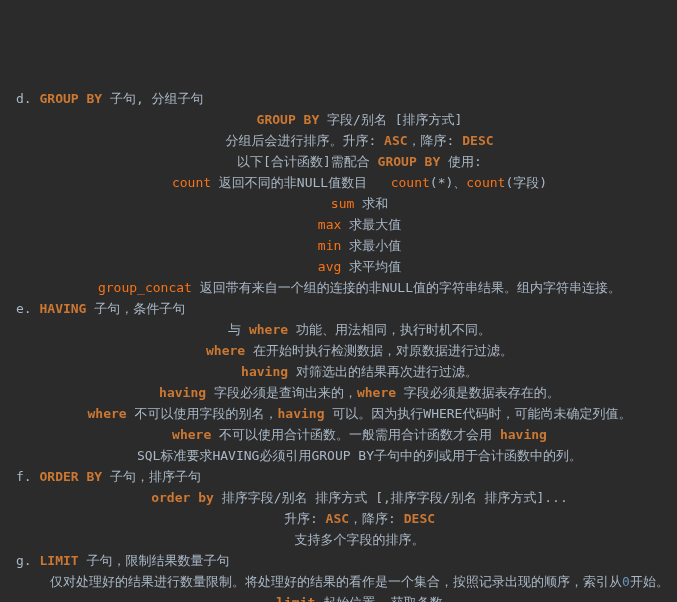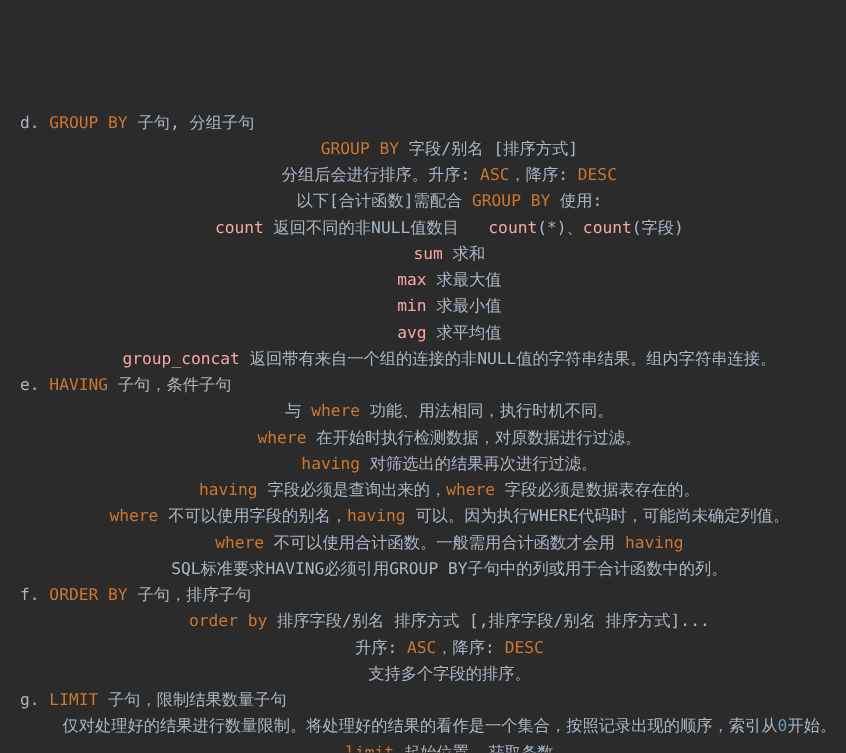--- a/index.html
+++ b/index.html
@@ -10,22 +10,22 @@
   font-size: 13px;
   line-height: 21px;
   padding: 4px 0 4px 6px;
   width: 677px;
   height: 602px;
   overflow: hidden;
   white-space: pre;
 }
 .ln { padding-left: 10px; }
 .i1 { padding-left: 36px; text-align: center; }
-.kw { color: #cc7832; }
-.fn { color: #fca5a5; }
+.kw { color: #cc7832; font-weight: bold; }
+.fn { color: #f97316; }
 .num { color: #6897bb; }
 </style>
 </head>
 <body>
 
 
 
 <div id="code"><div class="ln"><span>d. </span><span class="kw">GROUP BY</span><span> 子句, 分组子句</span></div><div class="i1"><span class="kw">GROUP BY</span><span> 字段/别名 [排序方式]</span></div><div class="i1"><span>分组后会进行排序。升序: </span><span class="kw">ASC</span><span>，降序: </span><span class="kw">DESC</span></div><div class="i1"><span>以下[合计函数]需配合 </span><span class="kw">GROUP BY</span><span> 使用:</span></div><div class="i1"><span class="fn">count</span><span> 返回不同的非NULL值数目   </span><span class="fn">count</span><span>(*)、</span><span class="fn">count</span><span>(字段)</span></div><div class="i1"><span class="fn">sum</span><span> 求和</span></div><div class="i1"><span class="fn">max</span><span> 求最大值</span></div><div class="i1"><span class="fn">min</span><span> 求最小值</span></div><div class="i1"><span class="fn">avg</span><span> 求平均值</span></div><div class="i1"><span class="fn">group_concat</span><span> 返回带有来自一个组的连接的非NULL值的字符串结果。组内字符串连接。</span></div><div class="ln"><span>e. </span><span class="kw">HAVING</span><span> 子句，条件子句</span></div><div class="i1"><span>与 </span><span class="kw">where</span><span> 功能、用法相同，执行时机不同。</span></div><div class="i1"><span class="kw">where</span><span> 在开始时执行检测数据，对原数据进行过滤。</span></div><div class="i1"><span class="kw">having</span><span> 对筛选出的结果再次进行过滤。</span></div><div class="i1"><span class="kw">having</span><span> 字段必须是查询出来的，</span><span class="kw">where</span><span> 字段必须是数据表存在的。</span></div><div class="i1"><span class="kw">where</span><span> 不可以使用字段的别名，</span><span class="kw">having</span><span> 可以。因为执行WHERE代码时，可能尚未确定列值。</span></div><div class="i1"><span class="kw">where</span><span> 不可以使用合计函数。一般需用合计函数才会用 </span><span class="kw">having</span></div><div class="i1"><span>SQL标准要求HAVING必须引用GROUP BY子句中的列或用于合计函数中的列。</span></div><div class="ln"><span>f. </span><span class="kw">ORDER BY</span><span> 子句，排序子句</span></div><div class="i1"><span class="kw">order</span><span> </span><span class="kw">by</span><span> 排序字段/别名 排序方式 [,排序字段/别名 排序方式]...</span></div><div class="i1"><span>升序: </span><span class="kw">ASC</span><span>，降序: </span><span class="kw">DESC</span></div><div class="i1"><span>支持多个字段的排序。</span></div><div class="ln"><span>g. </span><span class="kw">LIMIT</span><span> 子句，限制结果数量子句</span></div><div class="i1"><span>仅对处理好的结果进行数量限制。将处理好的结果的看作是一个集合，按照记录出现的顺序，索引从</span><span class="num">0</span><span>开始。</span></div><div class="i1"><span class="kw">limit</span><span> 起始位置, 获取条数</span></div></div>
 
 

